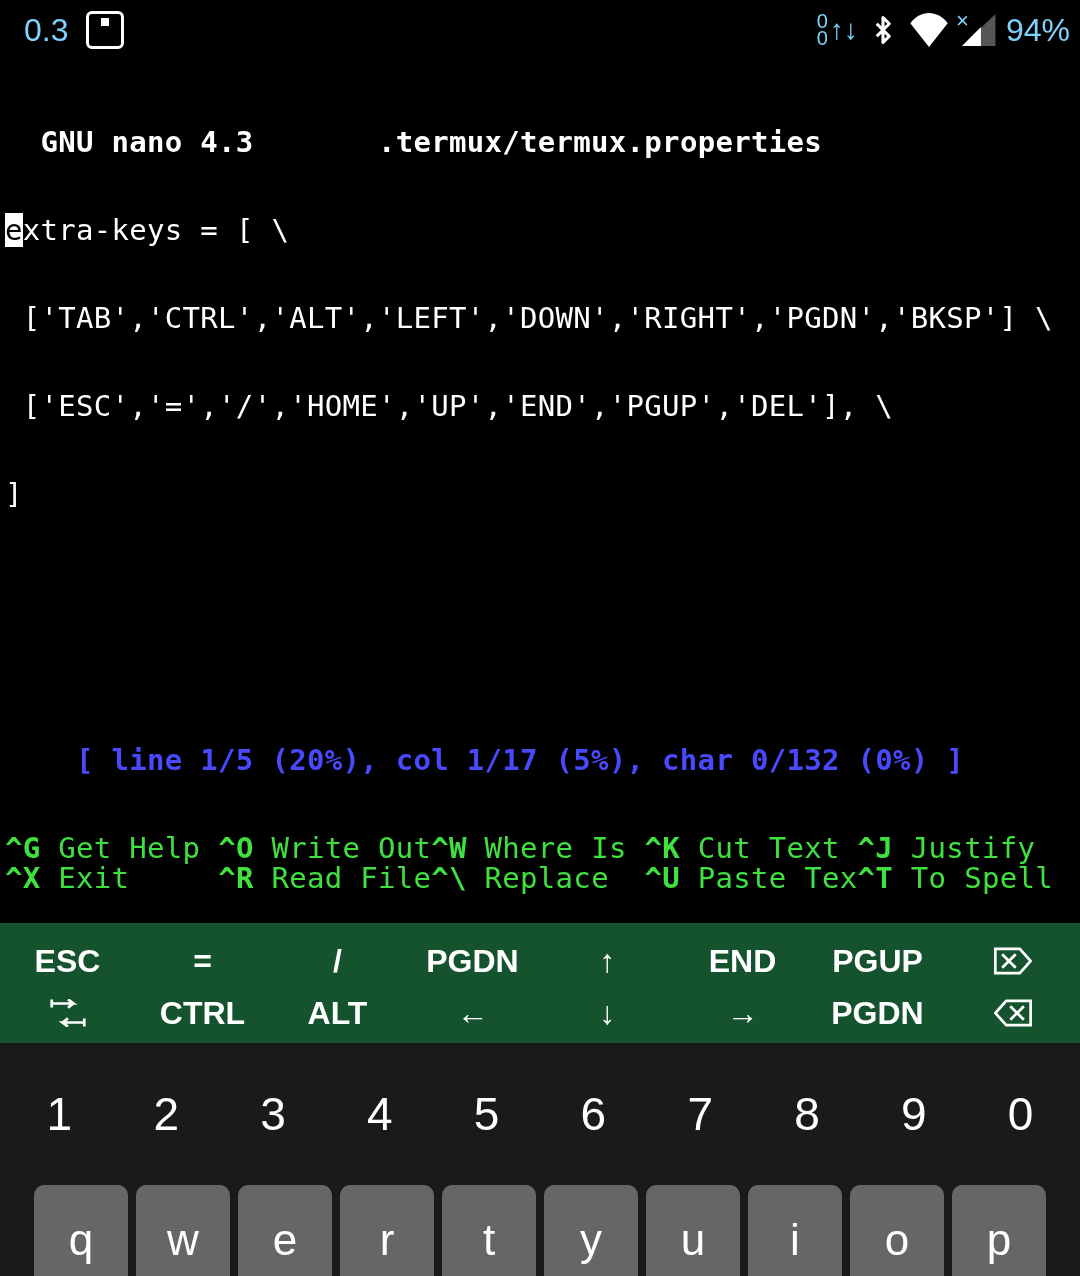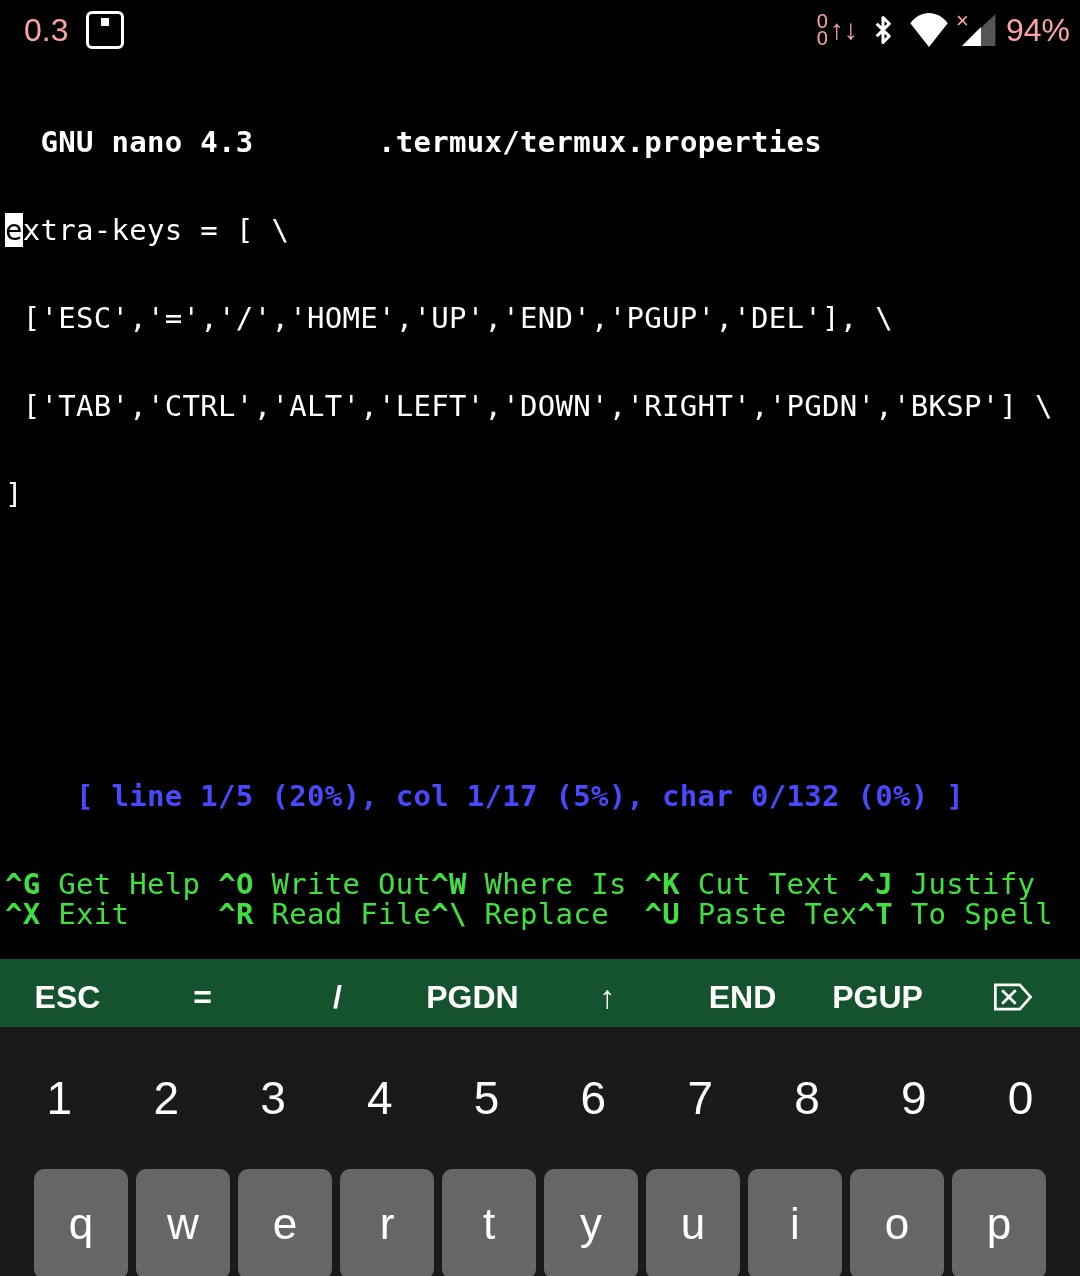--- a/index.html
+++ b/index.html
@@ -1,32 +1,32 @@
 <!DOCTYPE html>
 <html><head>
 <meta charset="utf-8">
 <style>
   * { box-sizing: border-box; margin: 0; padding: 0; }
   html, body { width: 1080px; height: 1276px; background: #000; font-family: "DejaVu Sans Mono", "Courier New", monospace; color: #fff; overflow: hidden; }
   
   
-  .status-bar { height: 60px; display: flex; justify-content: space-between; align-items: center; padding: 0 10px; font-size: 32px; color: #fca5a5; }
+  .status-bar { height: 60px; display: flex; justify-content: space-between; align-items: center; padding: 0 10px; font-size: 32px; color: #7dd3fc; }
   .status-left { display: flex; align-items: center; gap: 18px; padding-left: 14px; }
   .status-right { display: flex; align-items: center; gap: 10px; }
   .badge-box { border: 3px solid #fff; width: 38px; height: 38px; border-radius: 6px; display: flex; align-items: flex-start; justify-content: center; padding-top: 4px; }
   .badge-dot { width: 8px; height: 8px; background: #fff; }
   .status-val { font-weight: 500; font-family: sans-serif; }
   .clock { font-size: 38px; font-weight: 500; font-family: sans-serif; letter-spacing: 1px; }
   .icon-svg { fill: #fff; }
   
   
   .terminal { padding: 10px 5px 0 5px; font-size: 29px; line-height: 1.0; letter-spacing: 0.3px; white-space: pre; }
   .term-line { min-height: 30px; }
   .green { color: #ffffff; font-weight: bold; }
-  .blue { color: #4949ff; font-weight: bold; margin-top: 36px; }
+  .blue { color: #4949ff; font-weight: bold; }
   .white { color: #ffffff; }
   .caret-key { color: #3fe03f; font-weight: bold; }
   .help-text { color: #3fe03f; }
   .cursor-block { background: #fff; color: #000; }
   
   
   .extra-keys { padding: 12px 0 4px 0; background: #14532d; }
   .ek-row { display: grid; grid-template-columns: repeat(8, 1fr); height: 52px; align-items: center; text-align: center; font-size: 32px; font-weight: bold; font-family: sans-serif; color: #fff; }
   .ek-cell { display: flex; align-items: center; justify-content: center; }
   
@@ -65,41 +65,61 @@
         </svg>
       <span style="position:absolute;top:-6px;left:-4px;font-size:22px;font-family:sans-serif;">×</span>
     </span>
     <span class="status-val">94%</span>
   </div>
 </div>
 
 <div class="terminal">
   <div class="term-line"><span class="green">  GNU nano 4.3</span><span>       </span><span class="green">.termux/termux.properties</span></div>
   <div class="term-line white"><span class="cursor-block">e</span><span>xtra-keys = [ \</span></div>
+  <div class="term-line white"> ['TAB','CTRL','ALT','LEFT','DOWN','RIGHT','PGDN','BKSP'] \</div>
   <div class="term-line white"> ['ESC','=','/','HOME','UP','END','PGUP','DEL'], \</div>
-  <div class="term-line white"> ['TAB','CTRL','ALT','LEFT','DOWN','RIGHT','PGDN','BKSP'] \</div>
   <div class="term-line white">]</div>
   <div style="height:120px;"></div>
   <div class="term-line blue">    [ line 1/5 (20%), col 1/17 (5%), char 0/132 (0%) ]</div>
   <div id="help-rows"><div class="term-line"><span class="caret-key">^G</span><span class="help-text"> Get Help </span><span class="caret-key">^O</span><span class="help-text"> Write Out</span><span class="caret-key">^W</span><span class="help-text"> Where Is </span><span class="caret-key">^K</span><span class="help-text"> Cut Text </span><span class="caret-key">^J</span><span class="help-text"> Justify</span></div><div class="term-line"><span class="caret-key">^X</span><span class="help-text"> Exit     </span><span class="caret-key">^R</span><span class="help-text"> Read File</span><span class="caret-key">^\</span><span class="help-text"> Replace  </span><span class="caret-key">^U</span><span class="help-text"> Paste Tex</span><span class="caret-key">^T</span><span class="help-text"> To Spell</span></div></div>
 </div>
 
 <div class="extra-keys">
   <div class="ek-row" id="ek-row-1">
       <div class="ek-cell">ESC</div>
       <div class="ek-cell">=</div>
       <div class="ek-cell">/</div>
       <div class="ek-cell">PGDN</div>
       <div class="ek-cell">↑</div>
       <div class="ek-cell">END</div>
       <div class="ek-cell">PGUP</div>
       <div class="ek-cell">
         <svg width="38" height="28" viewBox="0 0 28 20" fill="none" stroke="#fff" stroke-width="2">
           <path d="M1 1h18l8 9-8 9H1z"></path>
           <path d="M6 5l10 10M16 5L6 15"></path>
+        </svg>
+      </div>
+    </div>
+  <div class="ek-row" id="ek-row-2">
+      <div class="ek-cell">
+        <svg width="38" height="28" viewBox="0 0 28 20" fill="none" stroke="#fff" stroke-width="2">
+          <path d="M2 3h16l-4-3M18 3l-4 3M2 0v6"></path>
+          <path d="M26 17H10l4 3M10 17l4-3M26 14v6"></path>
+        </svg>
+      </div>
+      <div class="ek-cell">CTRL</div>
+      <div class="ek-cell">ALT</div>
+      <div class="ek-cell">←</div>
+      <div class="ek-cell">↓</div>
+      <div class="ek-cell">→</div>
+      <div class="ek-cell">PGDN</div>
+      <div class="ek-cell">
+        <svg width="38" height="28" viewBox="0 0 28 20" fill="none" stroke="#fff" stroke-width="2">
+          <path d="M9 1h18v18H9l-8-9z"></path>
+          <path d="M12 5l10 10M22 5L12 15"></path>
         </svg>
       </div>
     </div>
 </div>
 
 <div class="keyboard">
   <div class="num-row" id="kb-nums">
       <div class="num">1</div>
       <div class="num">2</div>
       <div class="num">3</div>

